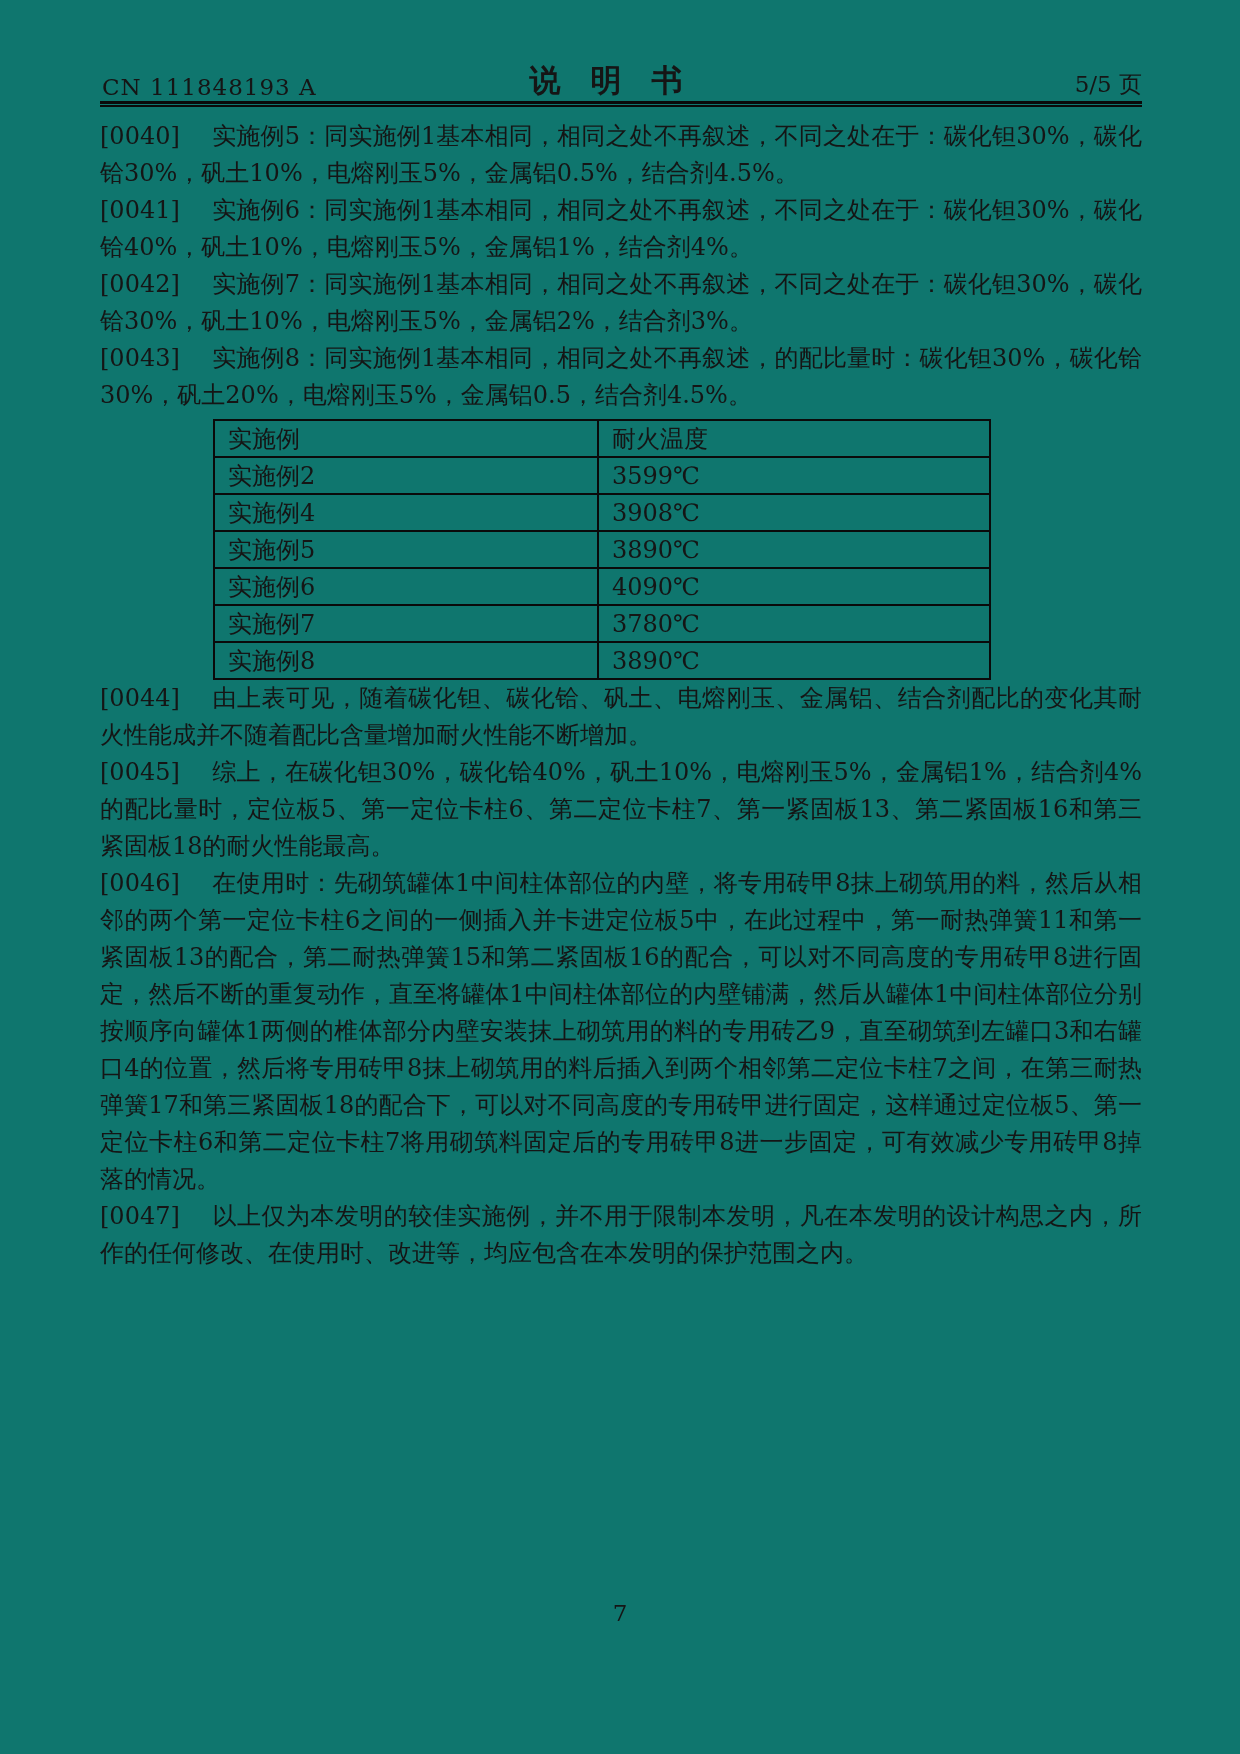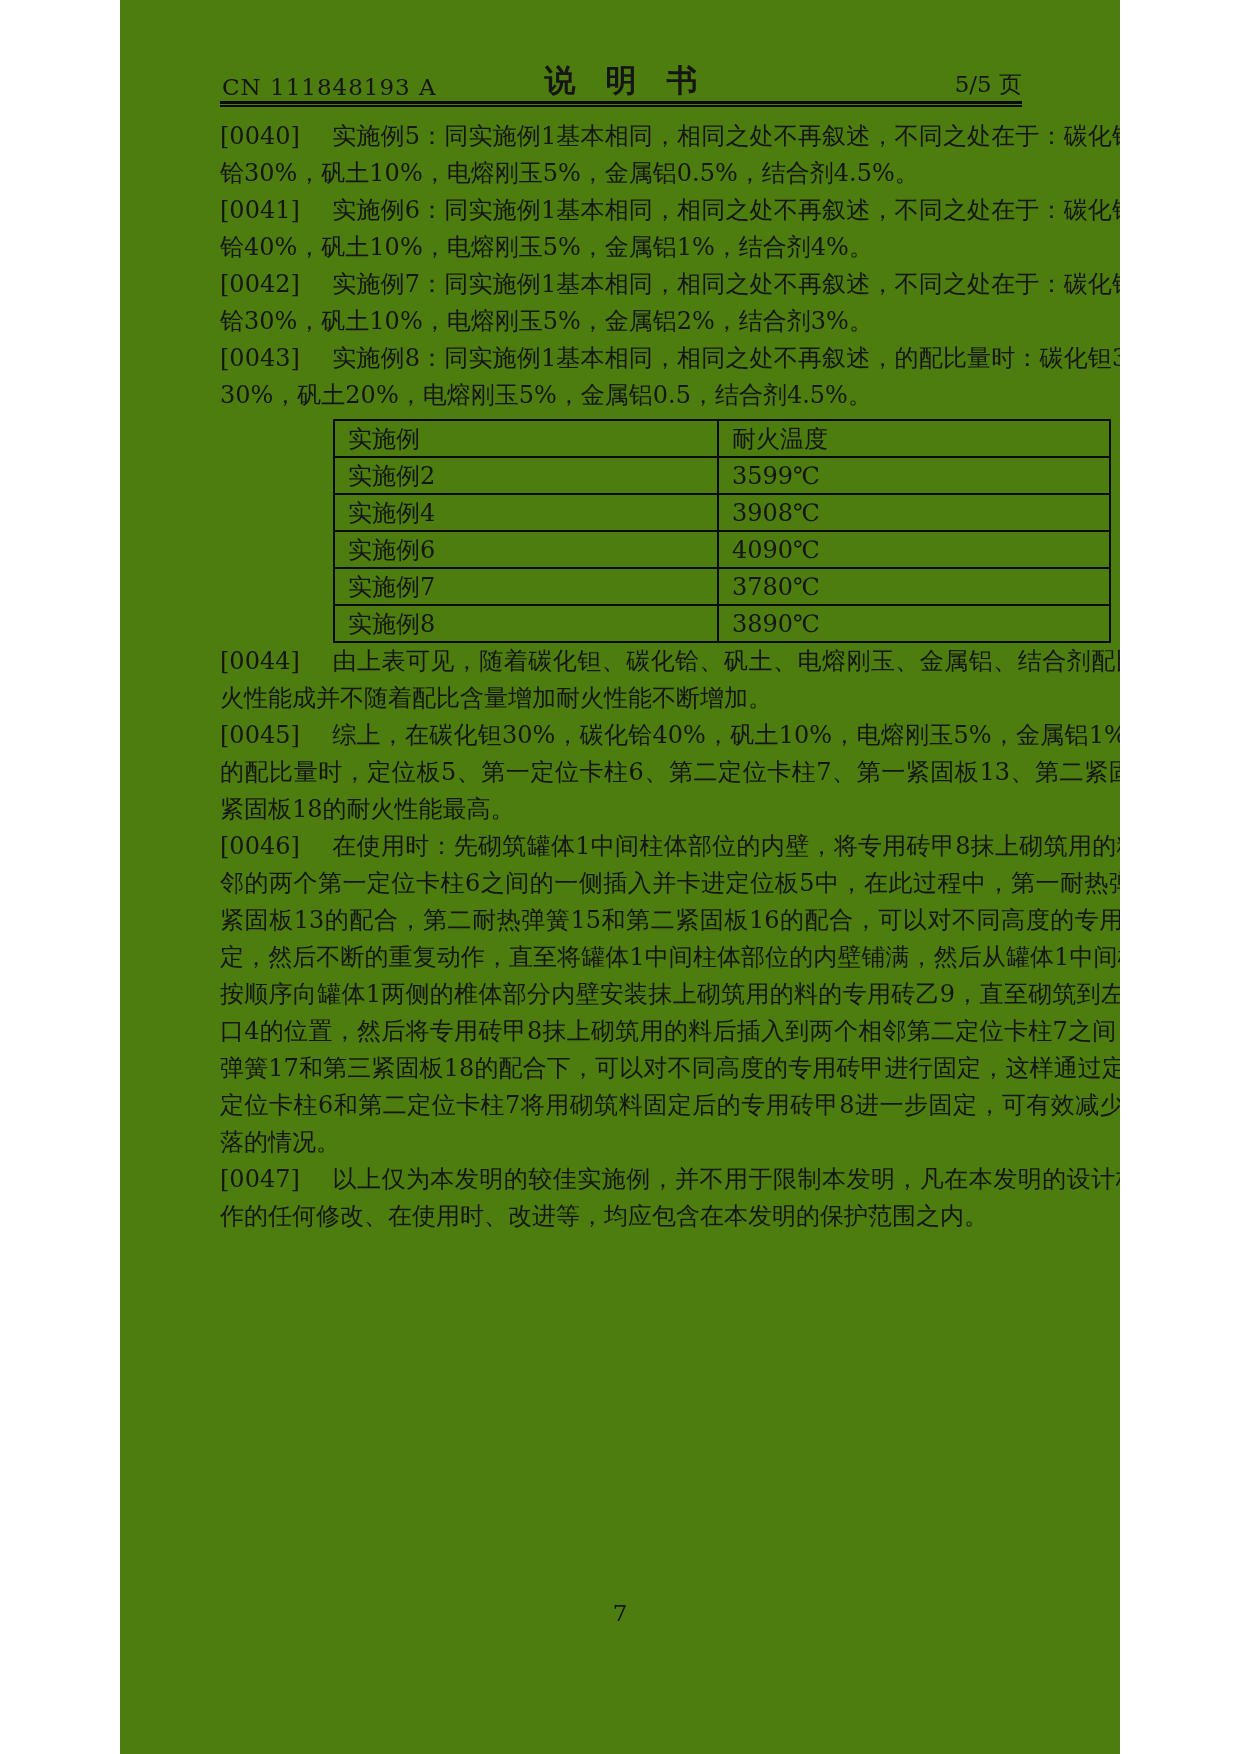--- a/index.html
+++ b/index.html
@@ -1,21 +1,21 @@
 <!DOCTYPE html>
 <html><head>
 <meta charset="utf-8">
 <style>
   html, body { margin: 0; padding: 0; background: #ffffff; }
   .page {
     position: relative;
-    width: 1000px;
+    width: 1240px;
     height: 1754px;
     margin: 0 auto;
-    background: #4d7c0f;
+    background: #0f766e;
     color: #151515;
     font-family: "DejaVu Serif", "Liberation Serif", serif;
     overflow: hidden;
   }
   
   .hdr {
     position: absolute;
     left: 100px;
     right: 98px;
     top: 58px;
@@ -30,21 +30,20 @@
     white-space: nowrap;
   }
   .hdr .doc-title {
     position: absolute;
     left: 50%;
     transform: translateX(-50%);
     bottom: -2px;
     font-size: 31px;
     font-weight: bold;
     letter-spacing: 30px;
-    margin-left: 15px; 
     white-space: nowrap;
   }
   .hdr .page-ind {
     position: absolute;
     right: 0;
     bottom: 0;
     font-size: 23px;
     white-space: nowrap;
   }
   .hdr-rule {
@@ -134,20 +133,24 @@
       <tbody>
         <tr>
             <td>实施例2</td>
             <td>3599℃</td>
           </tr>
         <tr>
             <td>实施例4</td>
             <td>3908℃</td>
           </tr>
         <tr>
+            <td>实施例5</td>
+            <td>3890℃</td>
+          </tr>
+        <tr>
             <td>实施例6</td>
             <td>4090℃</td>
           </tr>
         <tr>
             <td>实施例7</td>
             <td>3780℃</td>
           </tr>
         <tr>
             <td>实施例8</td>
             <td>3890℃</td>

